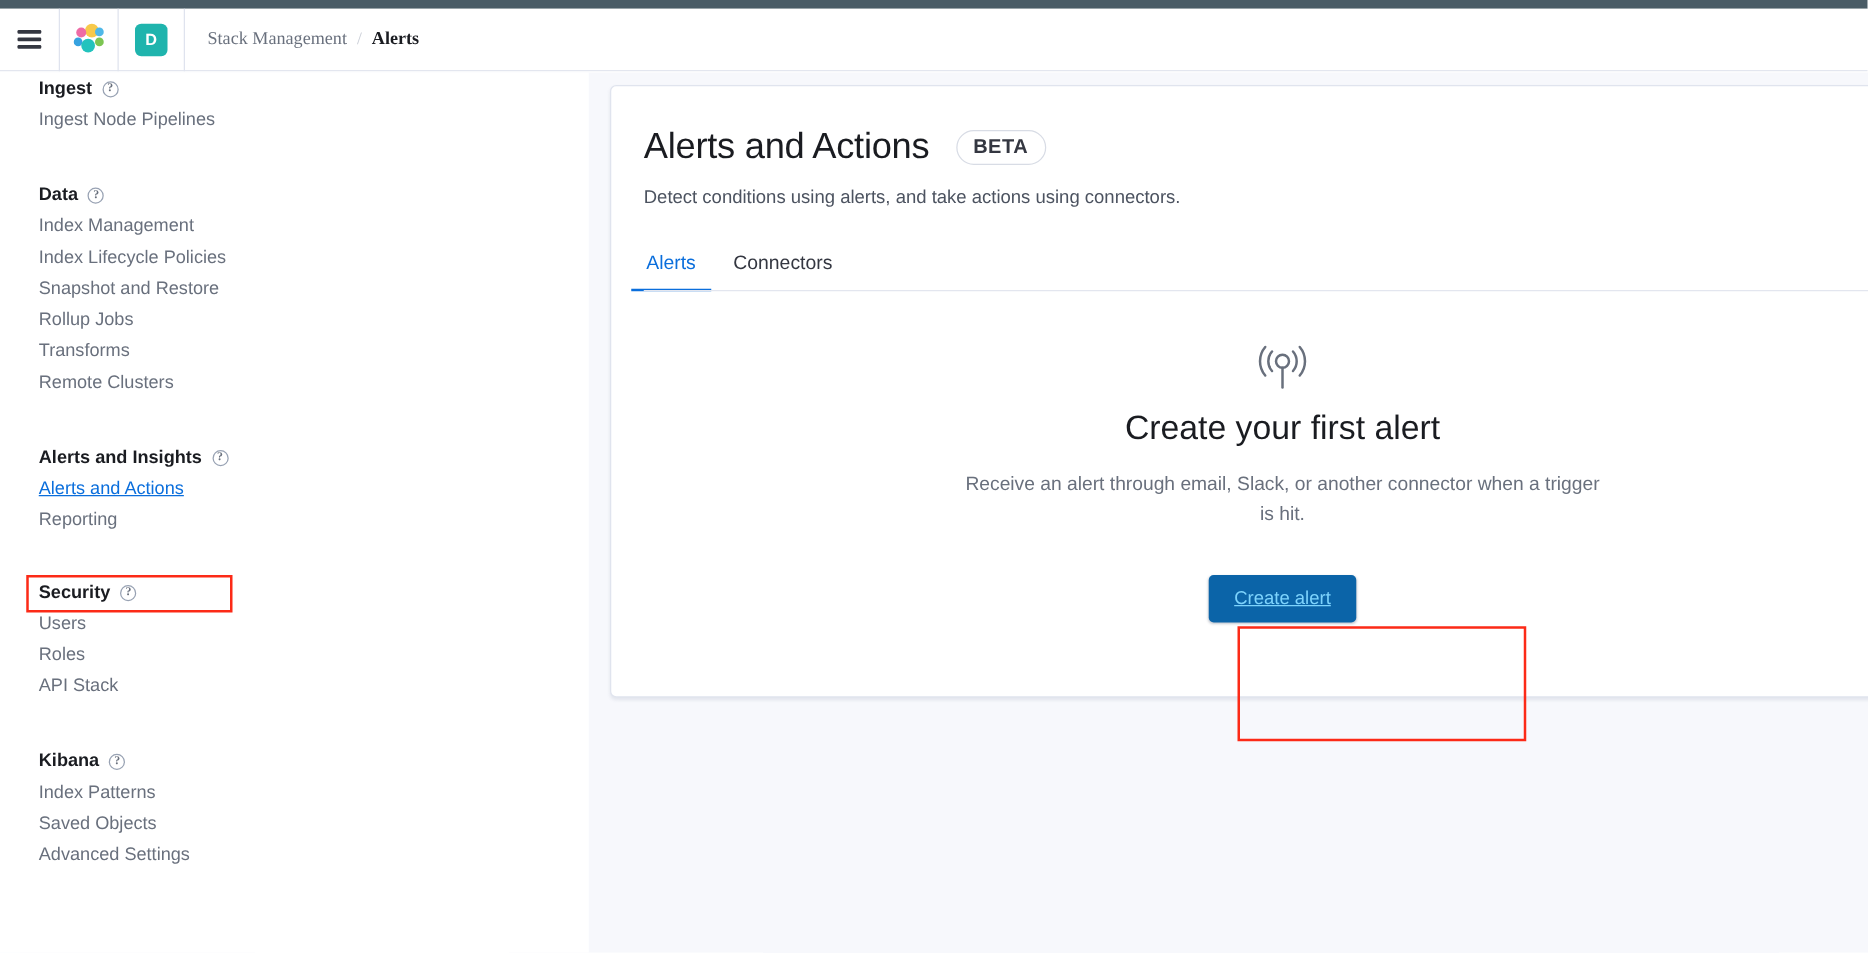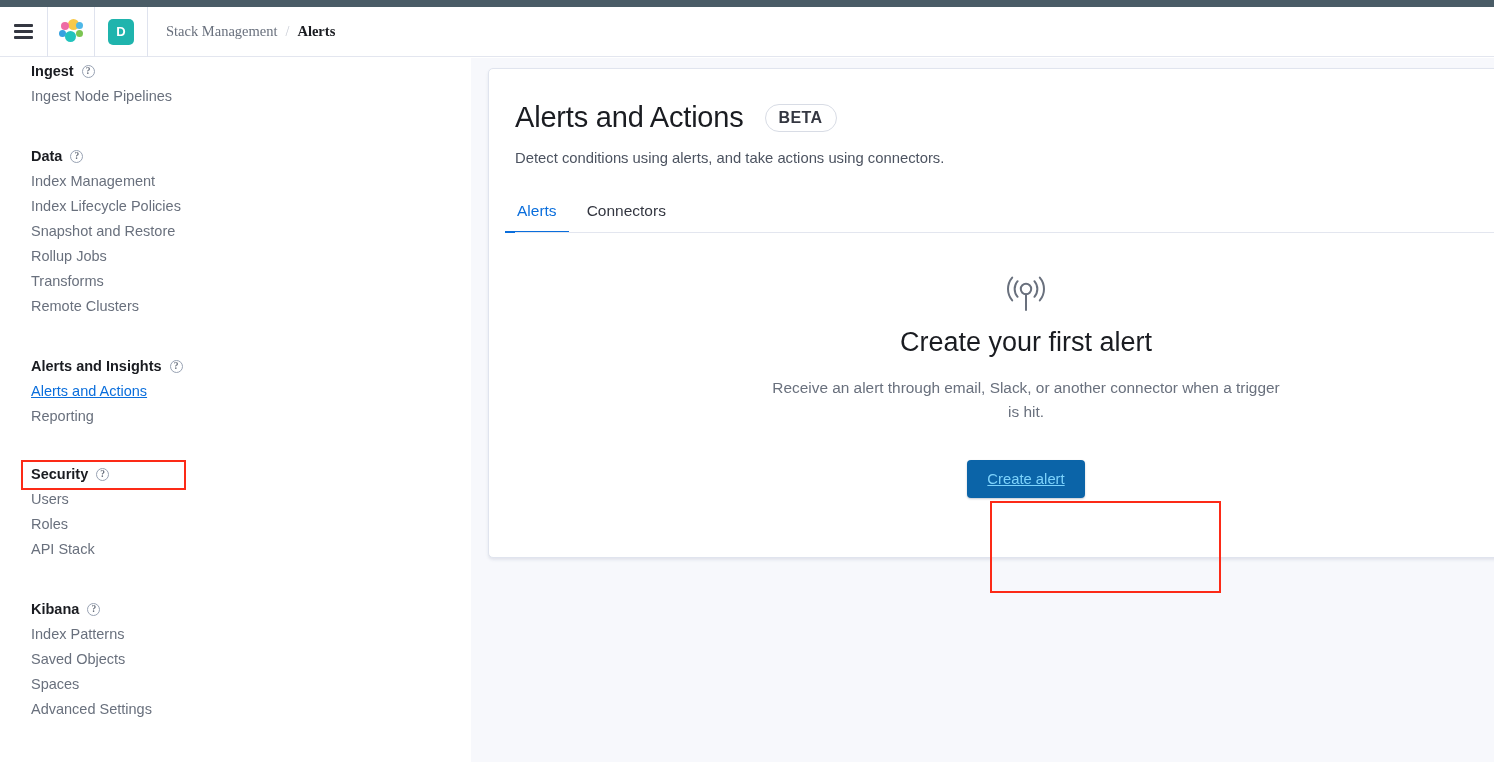--- a/index.html
+++ b/index.html
@@ -279,21 +279,20 @@
         <div class="nav-item">API Stack</div>
       </div>
       <div class="spacer-lg"></div>
       <div class="nav-group">
         <div class="nav-title">
           <span>Kibana</span>
           <span class="q-icon">?</span>
         </div>
         <div class="nav-item">Index Patterns</div>
         <div class="nav-item">Saved Objects</div>
-        <div class="nav-item">Spaces</div>
         <div class="nav-item">Advanced Settings</div>
       </div>
     </nav>
   <div class="hl-sidebar"></div>
 
   <section class="panel">
     <div class="panel-inner">
 
       <div class="title-row">
         <h1 class="page-title">Alerts and Actions</h1>

